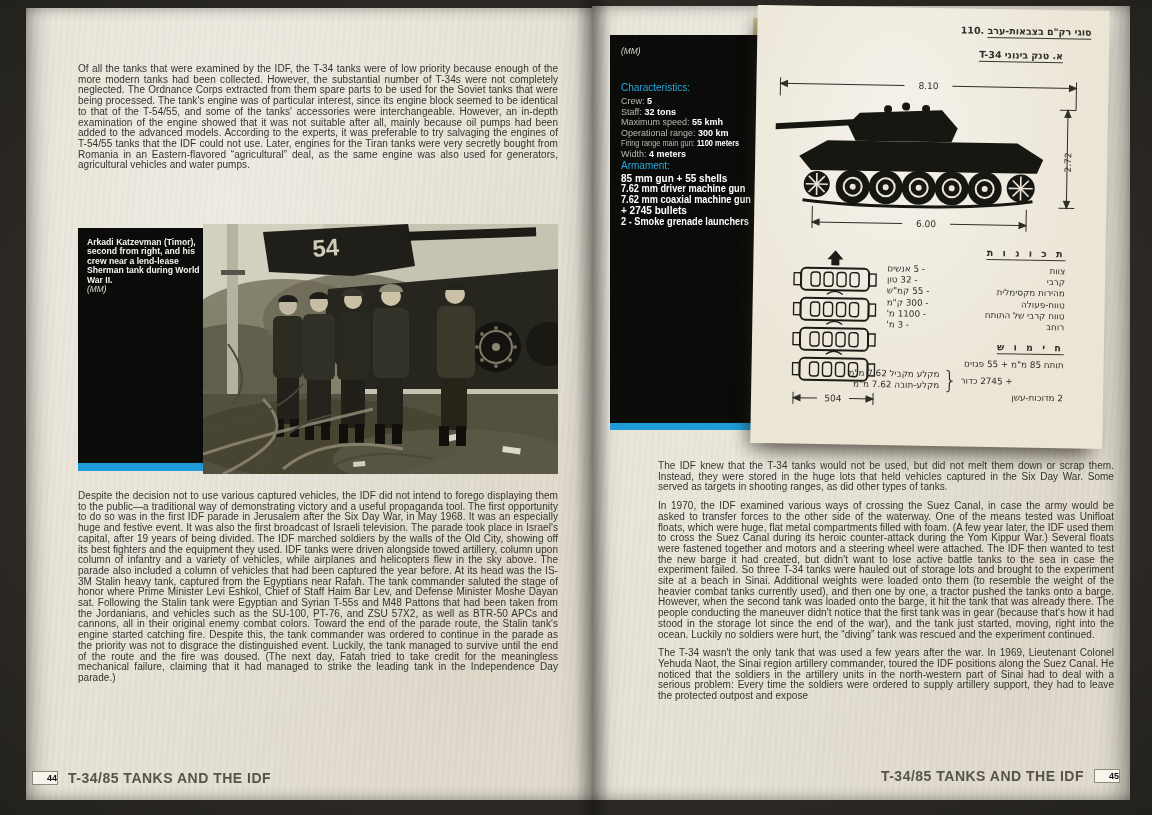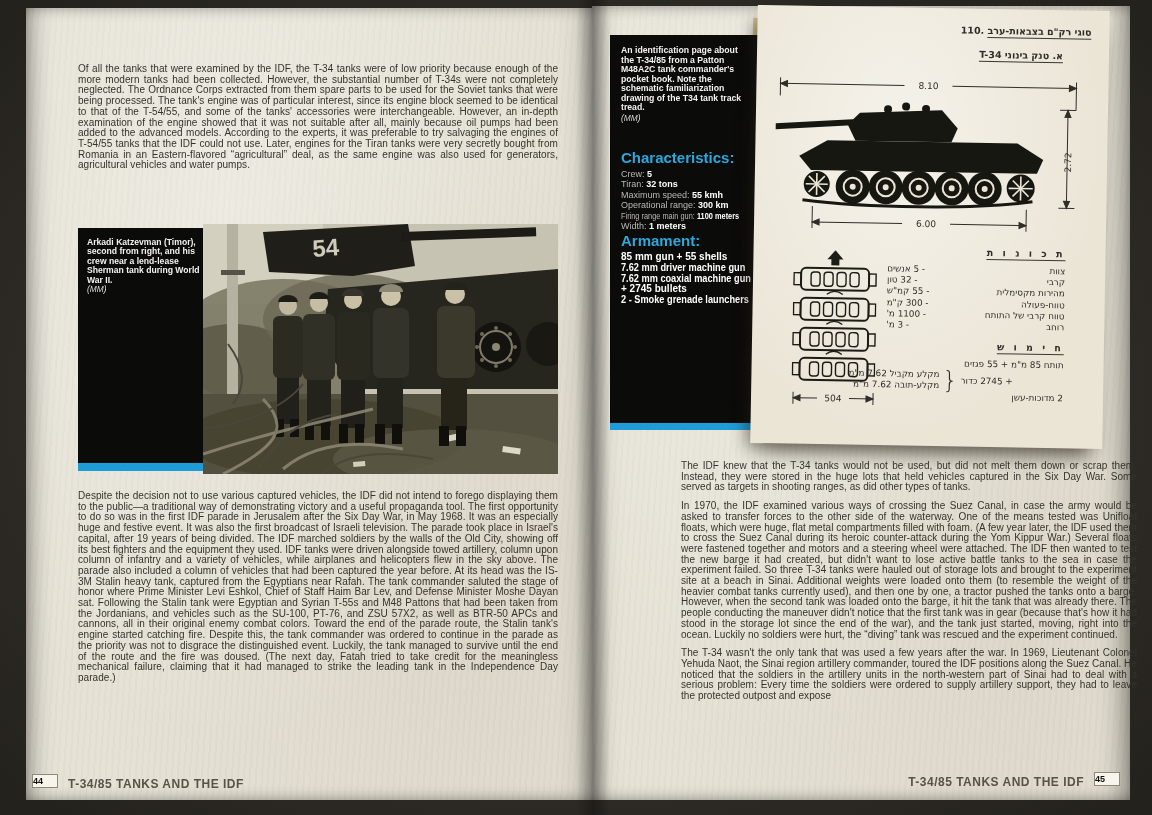--- a/index.html
+++ b/index.html
@@ -19,29 +19,29 @@
   .abs{position:absolute;}
   .body-text{color:#35332c;font-size:10px;line-height:10.7px;text-align:justify;letter-spacing:.05px;margin:0;}
   .body-text p{margin:0 0 8px 0;}
   .caption-box{background:#0b0b0a;color:#f3f2ee;padding:10px 9px;}
   .caption-box .cap{font-weight:bold;font-size:8.6px;line-height:9.4px;}
   .caption-box .credit{font-style:italic;font-size:8.4px;line-height:9.4px;color:#dddbd4;}
   .cyan-bar{background:#1e9cd8;}
   .sidebar{background:#0b0b0a;padding:11px 11px;color:#eee;}
   .sidebar .cap{font-weight:bold;font-size:8.7px;line-height:9.5px;color:#f4f3ef;}
   .sidebar .credit{font-style:italic;font-size:8.4px;color:#d8d6cf;}
-  .sb-head{color:#2aa9dd;font-weight:bold;font-size:15px;margin:0 0 3px 0;}
+  .sb-head{color:#2aa9dd;font-weight:normal;font-size:10px;margin:0 0 3px 0;}
   .char-row{font-size:9px;line-height:10.6px;white-space:nowrap;color:#b9b8b2;}
   .char-row b{color:#ffffff;}
   .squeeze82{display:inline-block;transform:scaleX(.82);transform-origin:0 60%;}
   .squeeze92{display:inline-block;transform:scaleX(.92);transform-origin:0 60%;}
   .arm-row{font-size:10px;line-height:10.8px;font-weight:bold;color:#fff;white-space:nowrap;}
-  .footer-title{font-weight:bold;font-size:12px;letter-spacing:.5px;color:#56534a;margin-top:7px;}
+  .footer-title{font-weight:bold;font-size:14px;letter-spacing:.5px;color:#56534a;}
   .pagenum{background:#f7f4eb;border:1px solid #8d897d;color:#111;font-weight:bold;
-           font-size:9px;line-height:12px;text-align:left;}
+           font-size:9px;line-height:12px;text-align:right;}
   .scan{background:
         radial-gradient(ellipse at 40% 30%, rgba(255,255,255,.5), transparent 70%),
         #ebe5d6;
         box-shadow:-10px 10px 16px -6px rgba(35,30,20,.45), 0 16px 22px -10px rgba(35,30,20,.5);
         transform:rotate(1deg);color:#2f2d27;}
   .heb{font-family:"DejaVu Sans",sans-serif;direction:rtl;}
   .scan-h1{font-size:9.5px;font-weight:bold;}
   .scan-h1 .u, .scan-h2 .u{border-bottom:1px solid #3a3831;padding-bottom:1px;}
   .scan-h2{font-size:9.5px;font-weight:bold;}
   .spec-row{display:flex;justify-content:space-between;font-size:8.8px;line-height:11.2px;direction:rtl;}
@@ -171,30 +171,29 @@
       <div class="pagenum" style="width:26px;">44</div>
       <div class="footer-title">T-34/85 TANKS AND THE IDF</div>
     </div>
   </div>
 
   <div class="page page-right">
 
     <div class="abs" style="left:160px;top:12px;width:14px;height:80px;background:#cebf8d;transform:rotate(2deg);"></div>
 
     <div class="sidebar abs" style="left:18px;top:29px;width:148px;height:388px;">
-      <div class="cap">An identification page about the T-34/85 from a Patton M48A2C tank commander's pocket book. Note the schematic familiarization drawing of the T34 tank track tread.</div>
       <div class="credit">(MM)</div>
 
       <div class="sb-head" style="margin-top:26px;">Characteristics:</div>
       <div class="char-row"><span>Crew:</span> <b>5</b></div>
-      <div class="char-row"><span>Tiran:</span> <b>32 tons</b></div>
+      <div class="char-row"><span>Staff:</span> <b>32 tons</b></div>
       <div class="char-row"><span>Maximum speed:</span> <b>55 kmh</b></div>
       <div class="char-row"><span>Operational range:</span> <b>300 km</b></div>
       <div class="char-row"><span class="squeeze82"><span>Firing range main gun:</span> <b>1100 meters</b></span></div>
-      <div class="char-row"><span>Width:</span> <b>1 meters</b></div>
+      <div class="char-row"><span>Width:</span> <b>4 meters</b></div>
 
       <div class="sb-head" style="">Armament:</div>
       <div class="arm-row">85 mm gun + 55 shells</div>
       <div class="arm-row"><span class="squeeze92">7.62 mm driver machine gun</span></div>
       <div class="arm-row"><span class="squeeze92">7.62 mm coaxial machine gun</span></div>
       <div class="arm-row">+ 2745 bullets</div>
       <div class="arm-row"><span class="squeeze92">2 - Smoke grenade launchers</span></div>
     </div>
     <div class="cyan-bar abs" style="left:18px;top:417px;width:148px;height:7px;"></div>
 
@@ -366,21 +365,21 @@
           <span class="brace">{</span>
           <span style="display:inline-block;text-align:right;">
             <span class="arm-heb" style="display:block;">מקלע מקביל 7.62 מ"מ</span>
             <span class="arm-heb" style="display:block;">מקלע-תובה 7.62 מ"מ</span>
           </span>
         </div>
         <div class="arm-heb">2 מדוכות-עשן</div>
       </div>
     </div>
 
-    <div class="body-text abs" style="left:66px;top:455px;width:456px;margin-left:23px;">
+    <div class="body-text abs" style="left:66px;top:455px;width:456px;">
       <p>The IDF knew that the T-34 tanks would not be used, but did not melt them down or scrap them. Instead, they were stored in the huge lots that held vehicles captured in the Six Day War. Some served as targets in shooting ranges, as did other types of tanks.</p>
       <p>In 1970, the IDF examined various ways of crossing the Suez Canal, in case the army would be asked to transfer forces to the other side of the waterway. One of the means tested was Unifloat floats, which were huge, flat metal compartments filled with foam. (A few year later, the IDF used them to cross the Suez Canal during its heroic counter-attack during the Yom Kippur War.) Several floats were fastened together and motors and a steering wheel were attached. The IDF then wanted to test the new barge it had created, but didn't want to lose active battle tanks to the sea in case the experiment failed. So three T-34 tanks were hauled out of storage lots and brought to the experiment site at a beach in Sinai. Additional weights were loaded onto them (to resemble the weight of the heavier combat tanks currently used), and then one by one, a tractor pushed the tanks onto a barge. However, when the second tank was loaded onto the barge, it hit the tank that was already there. The people conducting the maneuver didn't notice that the first tank was in gear (because that's how it had stood in the storage lot since the end of the war), and the tank just started, moving, right into the ocean. Luckily no soldiers were hurt, the “diving” tank was rescued and the experiment continued.</p>
       <p>The T-34 wasn't the only tank that was used a few years after the war. In 1969, Lieutenant Colonel Yehuda Naot, the Sinai region artillery commander, toured the IDF positions along the Suez Canal. He noticed that the soldiers in the artillery units in the north-western part of Sinai had to deal with a serious problem: Every time the soldiers were ordered to supply artillery support, they had to leave the protected outpost and expose</p>
     </div>
 
     <div class="abs" style="right:10px;top:762px;display:flex;align-items:center;gap:10px;">
       <div class="footer-title">T-34/85 TANKS AND THE IDF</div>
       <div class="pagenum" style="width:26px;">45</div>
     </div>
   </div>

